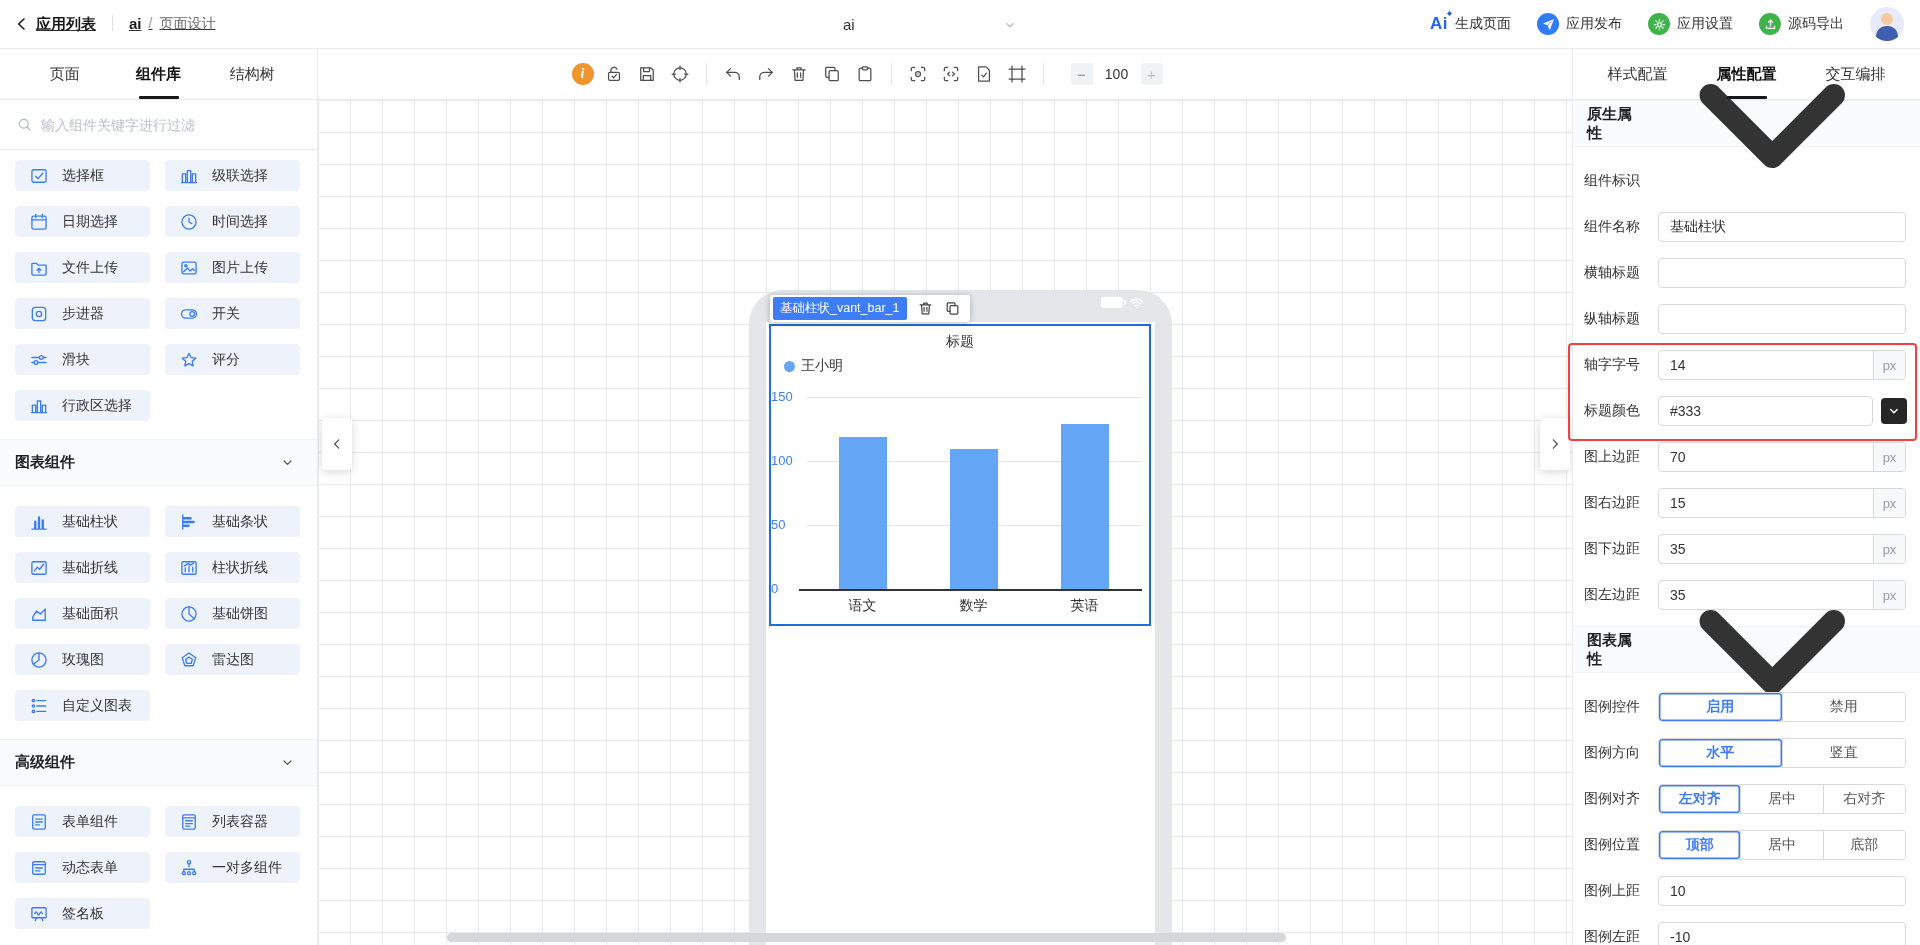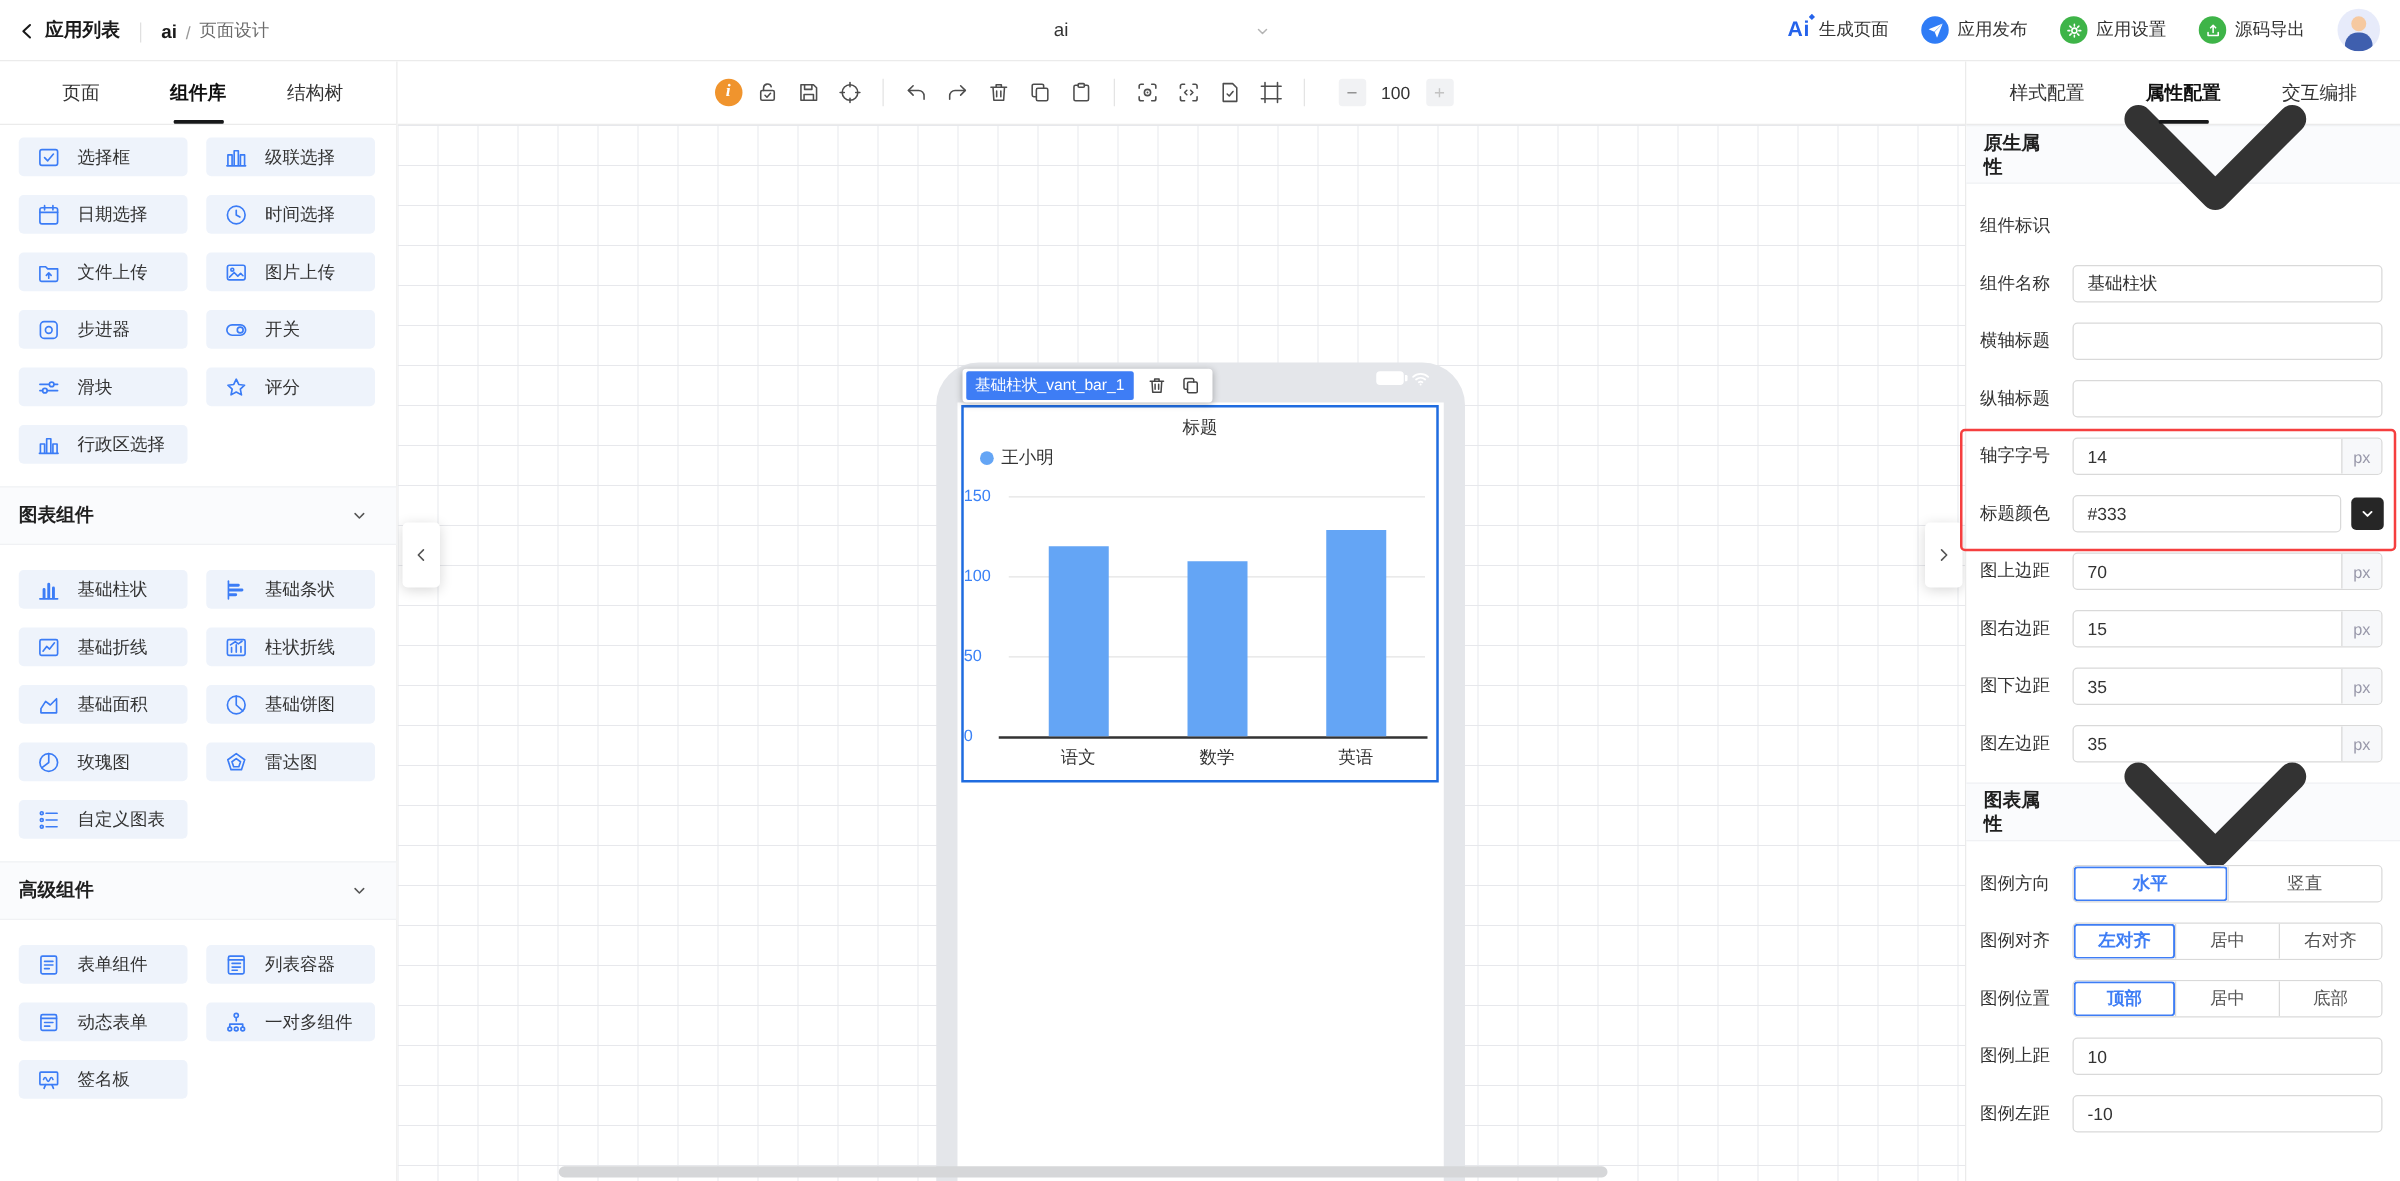--- a/index.html
+++ b/index.html
@@ -3,21 +3,21 @@
 <meta charset="utf-8">
 <style>
   * { margin:0; padding:0; box-sizing:border-box; }
   html,body { background:#fff; }
   .app { position:relative; width:1920px; height:945px; overflow:hidden; background:#fff;
          font-family:"Liberation Sans","DejaVu Sans",sans-serif; color:#333; font-size:14px; }
 
   
   .topbar { position:absolute; left:0; top:0; width:1920px; height:49px; background:#fff;
             border-bottom:1px solid #ebebeb; display:flex; align-items:center; z-index:30; }
-  .tb-left { display:flex; align-items:flex-end; padding-left:14px; }
+  .tb-left { display:flex; align-items:flex-start; padding-left:14px;text-decoration:underline; }
   .back-chevron { width:18px; height:18px; color:#1a1a1a; display:flex; align-items:center; cursor:pointer; }
   .back-chevron svg { width:16px; height:16px; }
   .tb-title { font-size:15px; font-weight:bold; color:#1a1a1a; margin-left:4px; }
   .tb-divider { width:1px; height:16px; background:#e0e0e0; margin:0 16px; }
   .tb-app { font-size:15px; font-weight:bold; color:#1a1a1a; }
   .tb-sep { color:#999; margin:0 7px; }
   .tb-page { color:#6b6b6b; }
   .page-select { position:absolute; left:790px; top:0; width:235px; height:49px; display:flex;
                  align-items:center; justify-content:space-between; padding:0 8px 0 53px; cursor:pointer; }
   .page-select-value { font-size:15px; color:#333; }
@@ -218,20 +218,27 @@
         </div>
       </div>
   </div>
 
   <div class="left-panel">
     <div class="panel-tabs" id="left-tabs">
         <div class="panel-tab">页面</div>
         <div class="panel-tab active">组件库</div>
         <div class="panel-tab">结构树</div>
       </div>
+    <div class="search-row">
+      <svg viewBox="0 0 24 24" fill="none" stroke="currentColor" stroke-width="1.8" stroke-linecap="round">
+          <circle cx="11" cy="11" r="6.2"></circle>
+          <path d="M15.6 15.6L20 20"></path>
+        </svg>
+      <input class="search-input" placeholder="输入组件关键字进行过滤" style="">
+    </div>
     <div id="component-list">
         <div class="group-grid first">
           <div class="comp-item">
             <span class="comp-icon">
               <svg viewBox="0 0 24 24" fill="none" stroke="currentColor" stroke-width="1.6" stroke-linecap="round" stroke-linejoin="round">
                 <rect x="3.5" y="4.5" width="17" height="15" rx="2"></rect>
                 <path d="M8 12.2l3 3 5.5-6.5"></path>
               </svg>
             </span>
             <span class="comp-label">选择框</span>
@@ -718,20 +725,27 @@
         </div>
       </div>
     <div class="section-header second">
       <span class="group-header-title">图表属性</span>
       <svg viewBox="0 0 24 24" fill="none" stroke="currentColor" stroke-width="2" stroke-linecap="round" stroke-linejoin="round">
           <path d="M6.5 9.5l5.5 5.5 5.5-5.5"></path>
         </svg>
     </div>
     <div class="fields" id="chart-fields">
         <div class="field-row">
+          <div class="field-label">图例控件</div>
+          <div class="segmented">
+            <div class="seg-opt sel">启用</div>
+            <div class="seg-opt">禁用</div>
+          </div>
+        </div>
+        <div class="field-row">
           <div class="field-label">图例方向</div>
           <div class="segmented">
             <div class="seg-opt sel">水平</div>
             <div class="seg-opt">竖直</div>
           </div>
         </div>
         <div class="field-row">
           <div class="field-label">图例对齐</div>
           <div class="segmented">
             <div class="seg-opt sel">左对齐</div>

